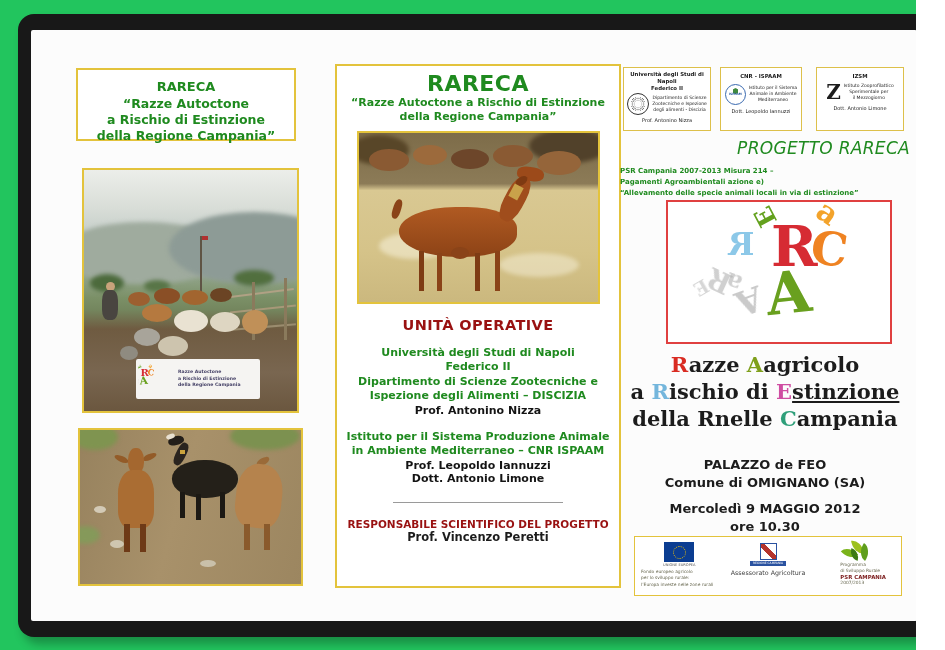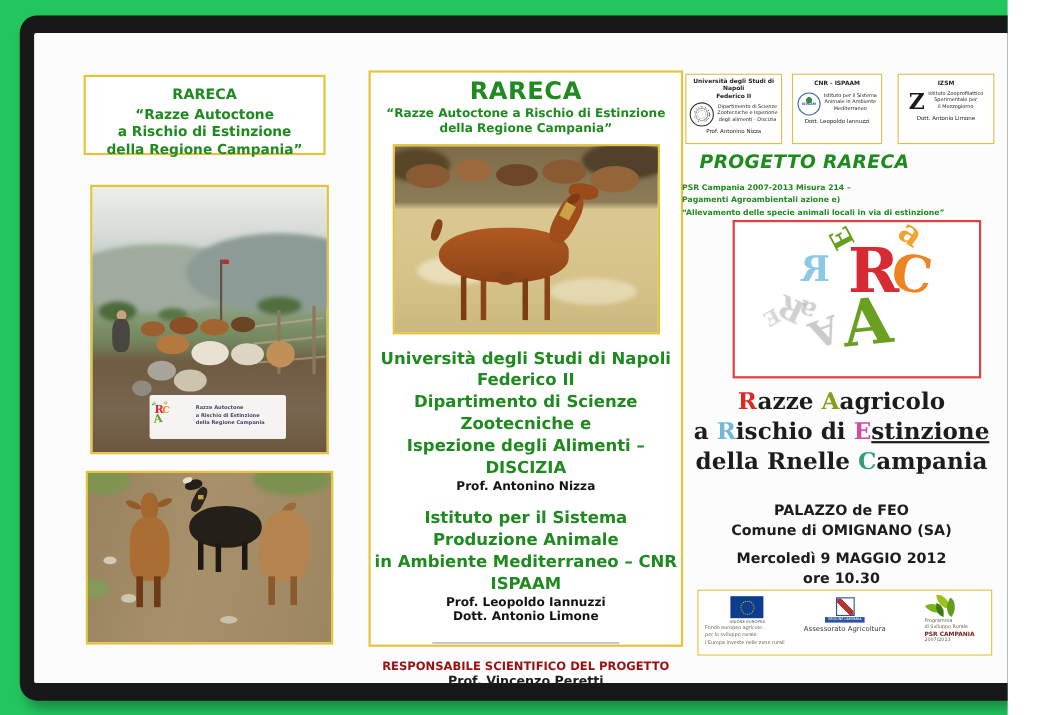--- a/index.html
+++ b/index.html
@@ -30,41 +30,41 @@
       border-radius:2px;display:flex;align-items:center;gap:2px;padding:2px;box-sizing:border-box;}
   .wm-logo{position:relative;width:38px;height:34px;overflow:hidden;flex:0 0 auto;}
   .wm-text{font-size:4.6px;font-weight:bold;color:#474368;line-height:1.5;}
 
   
   .c-box{position:absolute;left:304px;top:34px;width:286px;height:524px;box-sizing:border-box;
          text-align:center;}
   .c-title{font-size:22px;font-weight:bold;letter-spacing:.5px;margin-top:5px;}
   .c-sub{font-size:11px;font-weight:bold;line-height:1.3;}
   .c-section{font-size:14.5px;font-weight:bold;letter-spacing:.4px;margin-top:13px;}
-  .unit-org{font-size:15px;font-weight:bold;line-height:1.32;margin-top:13px;}
+  .unit-org{font-size:11px;font-weight:bold;line-height:1.32;margin-top:13px;}
   .unit-person{font-size:11px;font-weight:bold;color:#141414;}
   .divider{width:170px;border-top:1.5px solid #9a9a9a;margin:17px auto 0;}
   .resp-label{font-size:10.5px;font-weight:bold;margin-top:15px;}
   .resp-name{font-size:11.5px;font-weight:bold;}
 
   
   .r-col{position:absolute;left:589px;top:0;width:290px;height:591px;}
   .pbox{position:absolute;top:37px;height:64px;border:1px solid #ddбA;border:1px solid #ddc04a;background:#fff;
         box-sizing:border-box;text-align:center;overflow:hidden;}
   .pbox-title{font-size:5.4px;font-weight:bold;line-height:1.25;margin-top:3px;}
   .pbox-body{display:flex;align-items:center;justify-content:center;gap:3px;margin-top:2px;}
   .pbox-desc{font-size:4.5px;line-height:1.3;text-align:center;}
   .pbox-person{font-size:5px;margin-top:2px;}
   .seal{width:20px;height:20px;border:1px solid #333;border-radius:50%;flex:0 0 auto;
         background:radial-gradient(circle,#fff 22%,#cfcfcf 24%,#fff 34%,#9a9a9a 36%,#fff 48%,#6a6a6a 50%,#fff 52%);}
   .ispaam{width:19px;height:19px;border:1px solid #3a6ab0;border-radius:50%;flex:0 0 auto;position:relative;
           display:flex;align-items:center;justify-content:center;font-size:3px;color:#2a5aa0;font-weight:bold;
           background:radial-gradient(circle at 50% 32%,#3f8a3f 0 2.5px,transparent 3px);}
   .izsm{font-family:"DejaVu Serif",serif;font-weight:bold;font-size:20px;line-height:1;flex:0 0 auto;}
-  .r-project{position:absolute;top:108px;width:100%;text-align:left;font-size:17px;font-weight:bold;font-style:italic;letter-spacing:.3px;padding-left:16px;}
+  .r-project{position:absolute;top:108px;width:100%;text-align:right;font-size:17px;font-weight:normal;font-style:italic;letter-spacing:.3px;}
   .r-psr{position:absolute;top:136px;width:100%;font-size:7px;font-weight:bold;line-height:1.55;}
   .logo-box{position:absolute;left:46px;top:170px;width:222px;height:140px;border:2px solid #e04040;background:#fff;}
   .logo-letter{position:absolute;font-family:"DejaVu Serif",serif;font-weight:bold;line-height:1;}
   .serif-title{position:absolute;top:322px;width:100%;text-align:center;
                font-family:"DejaVu Serif",serif;font-weight:bold;font-size:21px;line-height:1.28;}
   .r-venue{position:absolute;top:426px;width:100%;text-align:center;font-size:13px;font-weight:bold;line-height:1.35;}
   .r-date{position:absolute;top:470px;width:100%;text-align:center;font-size:13px;font-weight:bold;line-height:1.35;}
   .f-box{position:absolute;left:14px;top:506px;width:268px;height:60px;border:1.5px solid #e3c33c;background:#fff;
          box-sizing:border-box;display:flex;}
   .f-cell{flex:1;position:relative;text-align:center;}
@@ -200,20 +200,21 @@
         <div class="goat-part" style="left:158px;top:34px;width:27px;height:14px;background:#9c4a1a;border-radius:40%;transform:rotate(8deg);"></div>
         <div class="goat-part" style="left:156px;top:44px;width:13px;height:8px;background:#7e3a12;border-radius:50%;transform:rotate(-34deg);"></div>
         <div class="goat-part" style="left:152px;top:52px;width:10px;height:14px;background:#c9a24a;transform:rotate(28deg);"></div>
         <div class="goat-part" style="left:60px;top:118px;width:5px;height:40px;background:#7e3c14;"></div>
         <div class="goat-part" style="left:78px;top:120px;width:5px;height:38px;background:#8a4318;"></div>
         <div class="goat-part" style="left:116px;top:120px;width:5px;height:38px;background:#7e3c14;"></div>
         <div class="goat-part" style="left:136px;top:118px;width:5px;height:40px;background:#8a4318;"></div>
         <div class="blob" style="left:92px;top:114px;width:18px;height:12px;background:#8a4318;"></div>
       </div>
 
+      <div class="c-section darkred">UNITÀ OPERATIVE</div>
 
       <div class="unit-org green preline">Università degli Studi di Napoli
 Federico II
 Dipartimento di Scienze Zootecniche e
 Ispezione degli Alimenti – DISCIZIA</div>
       <div class="unit-person">Prof. Antonino Nizza</div>
 
       <div class="unit-org green preline">Istituto per il Sistema Produzione Animale
 in Ambiente Mediterraneo – CNR ISPAAM</div>
       <div class="unit-person">Prof. Leopoldo Iannuzzi</div>

